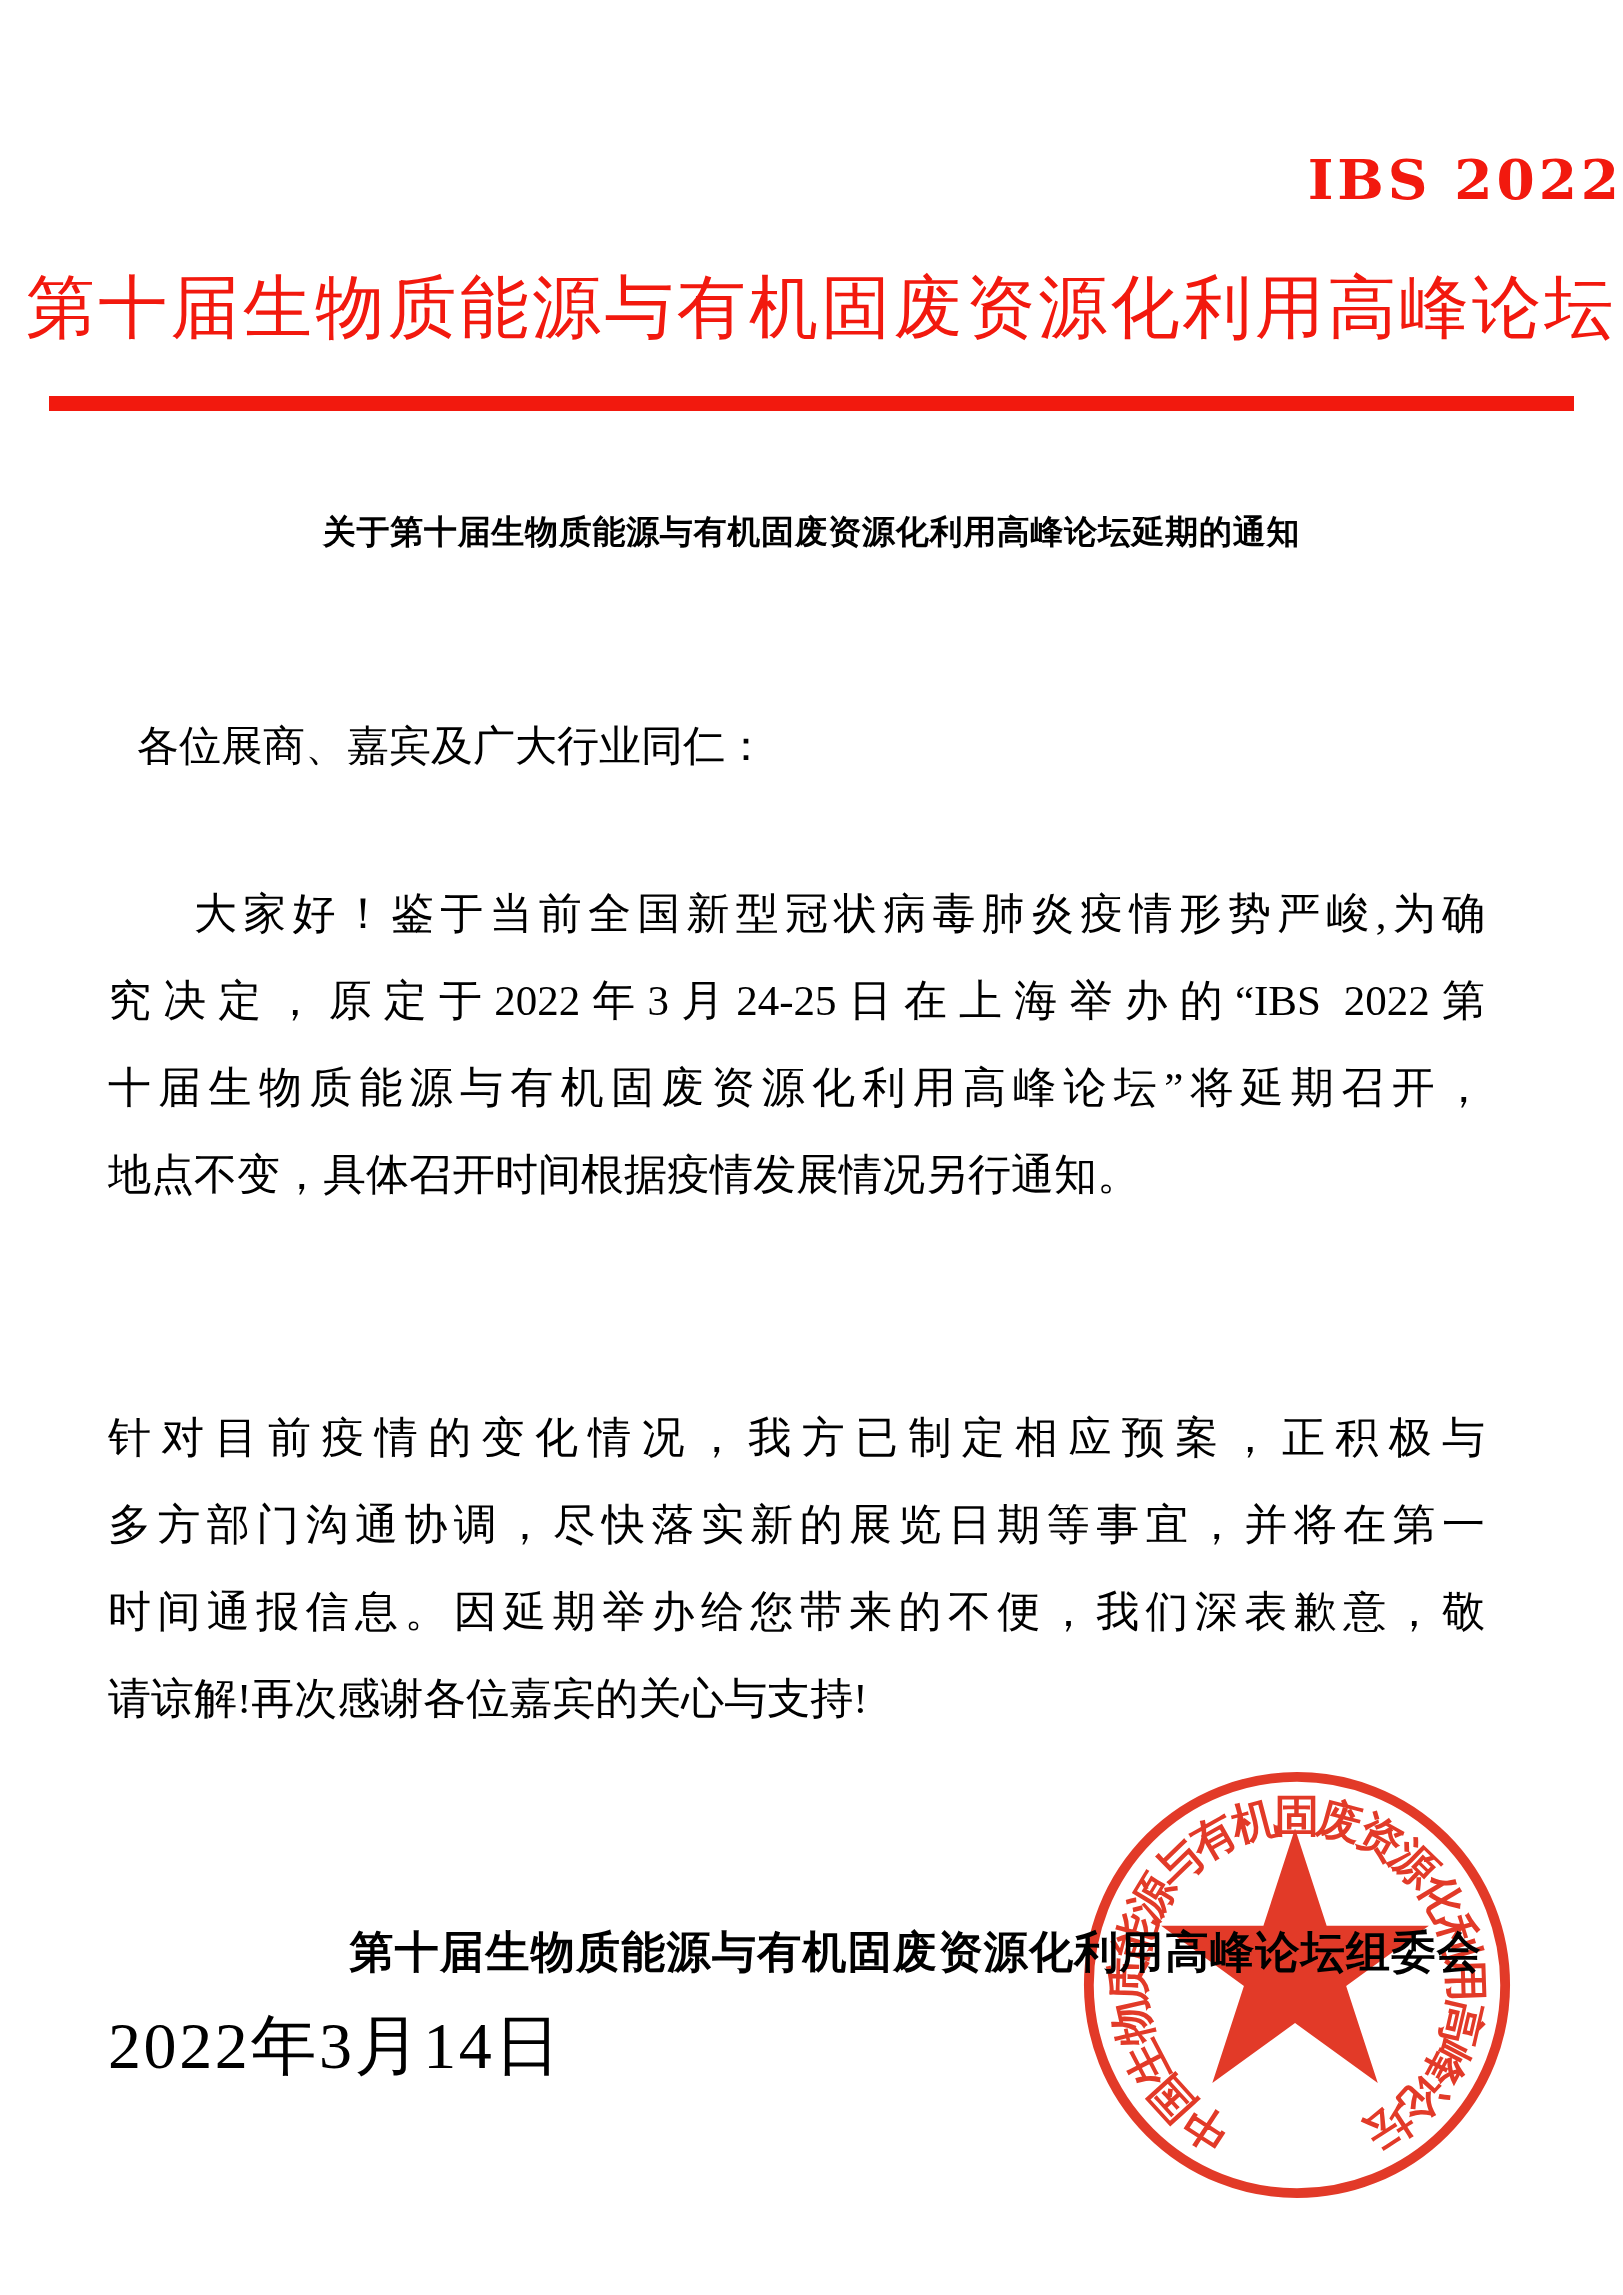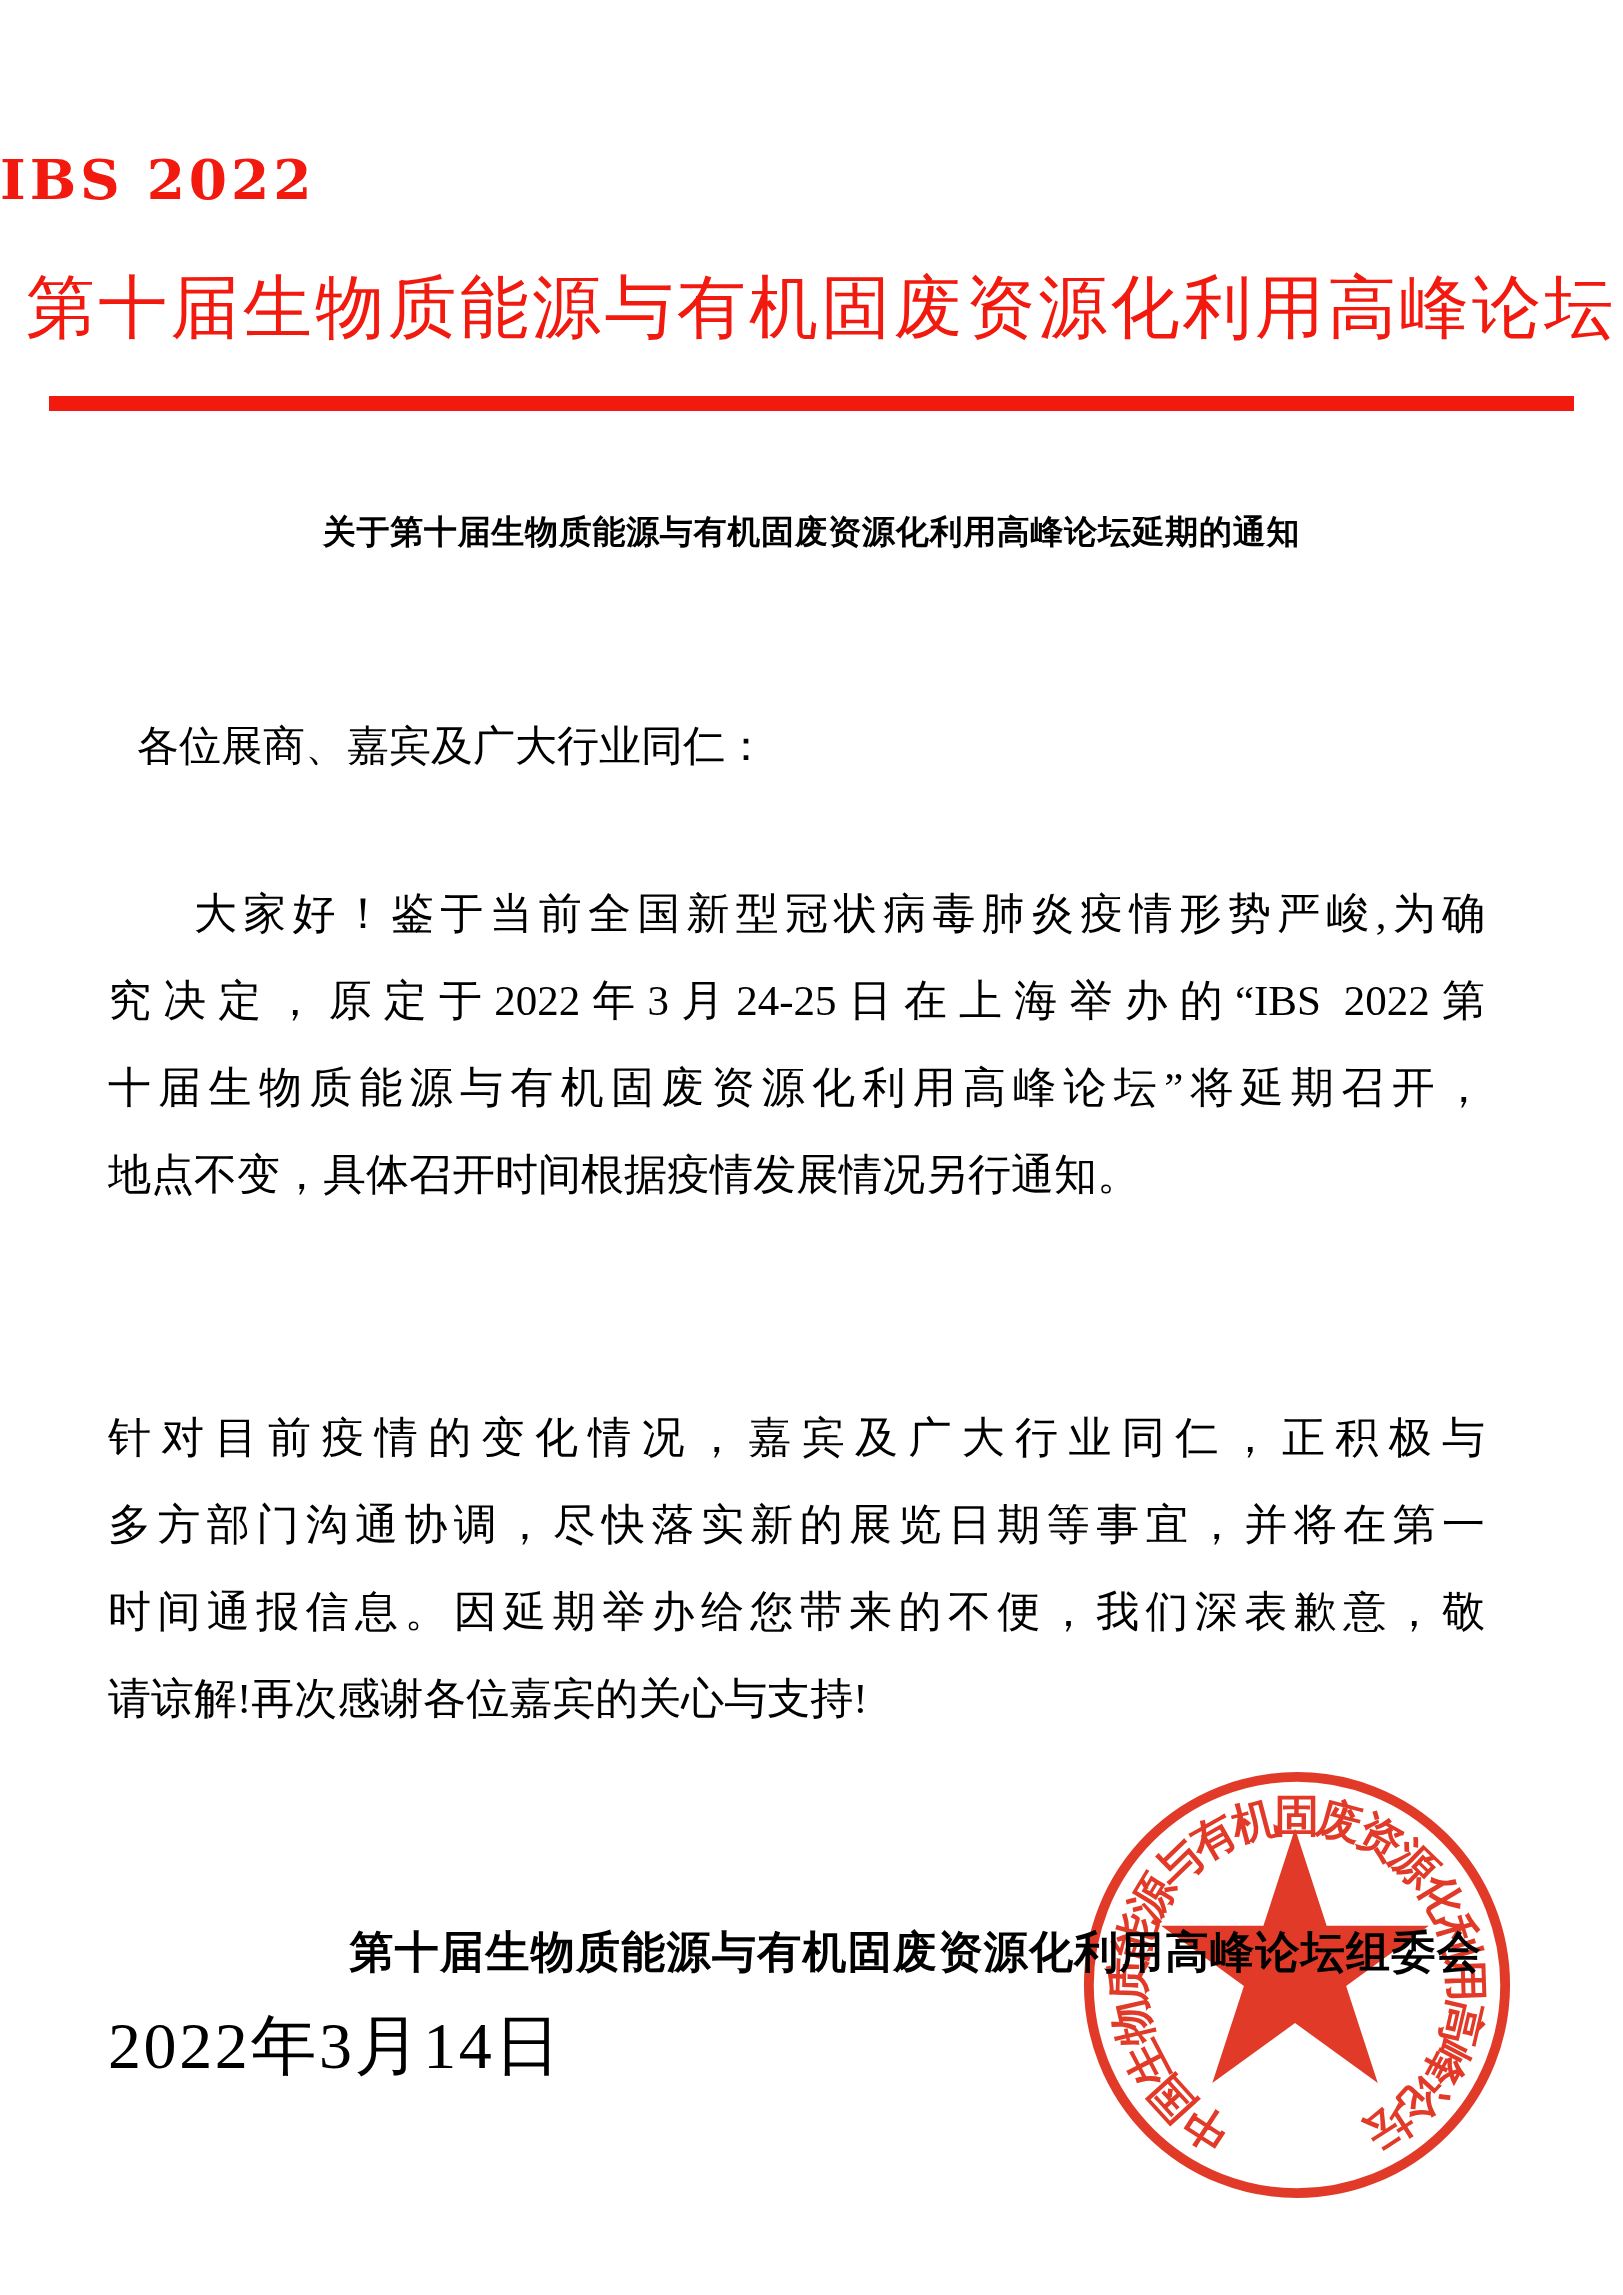--- a/index.html
+++ b/index.html
@@ -13,21 +13,21 @@
     width:1623px;
     height:2295px;
     background:#ffffff;
     overflow:hidden;
     font-family:"Liberation Serif","DejaVu Serif",serif;
     color:var(--ink);
   }
   .event-code{
     position:absolute;
     left:0; right:0; top:147px;
-    text-align:left;
+    text-align:right;
     font-size:55px;
     font-weight:700;
     letter-spacing:3.9px;
     color:var(--title-red);
     font-family:"DejaVu Serif","Liberation Serif",serif;
   }
   .main-title{
     position:absolute;
     left:26px; right:26px; top:251px;
     text-align:center;
@@ -131,21 +131,21 @@
   <div class="salutation">各位展商、嘉宾及广大行业同仁：</div>
 
   <div class="body-para" id="para1">
       <div class="line indent">大家好！鉴于当前全国新型冠状病毒肺炎疫情形势严峻,为确</div>
       <div class="line">究决定，原定于2022年3月24-25日在上海举办的“IBS 2022第</div>
       <div class="line">十届生物质能源与有机固废资源化利用高峰论坛”将延期召开，</div>
       <div class="line last">地点不变，具体召开时间根据疫情发展情况另行通知。</div>
     </div>
 
   <div class="body-para" id="para2">
-      <div class="line">针对目前疫情的变化情况，嘉宾及广大行业同仁，正积极与</div>
+      <div class="line">针对目前疫情的变化情况，我方已制定相应预案，正积极与</div>
       <div class="line">多方部门沟通协调，尽快落实新的展览日期等事宜，并将在第一</div>
       <div class="line">时间通报信息。因延期举办给您带来的不便，我们深表歉意，敬</div>
       <div class="line last">请谅解!再次感谢各位嘉宾的关心与支持!</div>
     </div>
 
   <div class="seal">
     <svg id="seal-svg" viewBox="0 0 660 660" xmlns="http://www.w3.org/2000/svg">
       <circle class="seal-ring" cx="330" cy="330" r="318"></circle>
       <polygon class="seal-star" id="seal-star" points="327.0,91.0 375.3,239.6 531.5,239.6 405.1,331.4 453.4,479.9 327.0,388.1 200.6,479.9 248.9,331.4 122.5,239.6 278.7,239.6"></polygon>
     <text class="seal-char" transform="translate(189.5 546.4) rotate(-147.0)">中</text>

